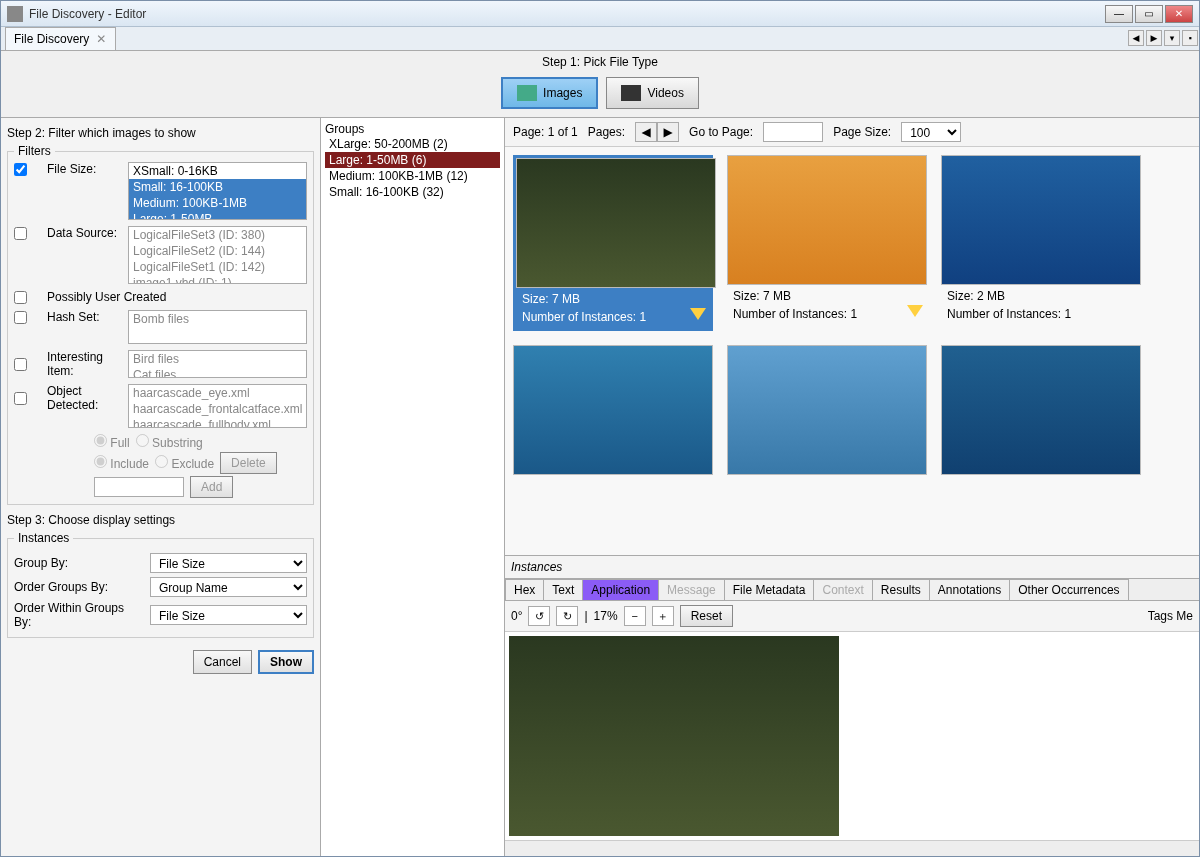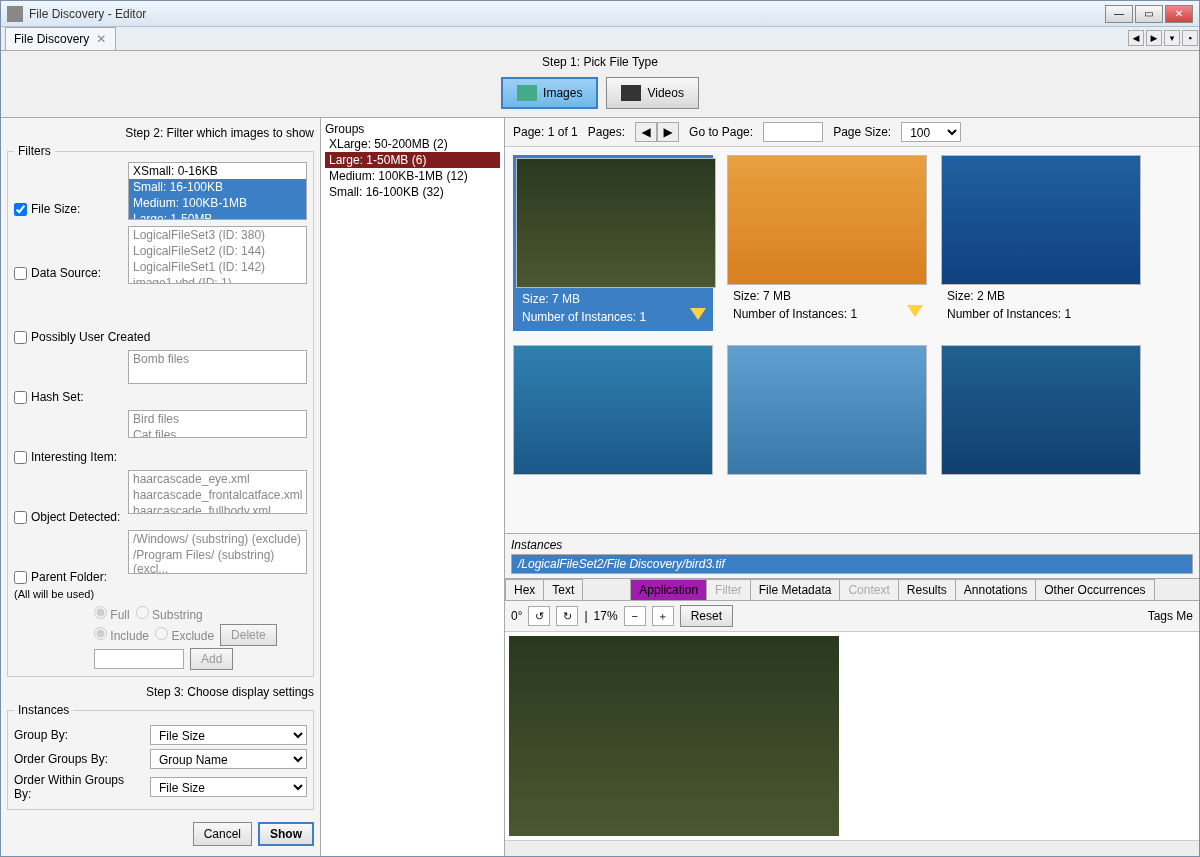--- a/index.html
+++ b/index.html
@@ -20,25 +20,25 @@
 .step1 { text-align: center; padding: 4px 0; }
 .type-buttons { display: flex; justify-content: center; gap: 8px; padding: 4px 0 8px; }
 .type-btn { border: 1px solid #888; padding: 6px 14px; background: linear-gradient(#f8f8f8,#d8d8d8); cursor: pointer; display: flex; align-items: center; gap: 6px; }
 .type-btn.active { background: linear-gradient(#9ed0f5,#6fb8e8); border: 2px solid #3d7fc4; }
 .type-icon { width: 20px; height: 16px; background: #4a8; }
 .type-icon.vid { background: #333; }
 .main-layout { flex: 1; display: flex; overflow: hidden; border-top: 1px solid #aaa; }
 .left-panel { width: 320px; background: #f4f4f4; border-right: 1px solid #aaa; display: flex; flex-direction: column; overflow-y: auto; padding: 6px; }
 .mid-panel { width: 184px; background: #fff; border-right: 1px solid #aaa; padding: 4px; }
 .right-panel { flex: 1; background: #f4f4f4; display: flex; flex-direction: column; overflow: hidden; }
-.section-title { margin: 2px 0 4px 0; text-align: right; }
+.section-title { margin: 2px 0 4px 0; }
 fieldset { border: 1px solid #ccc; padding: 4px 6px; margin-bottom: 6px; }
 legend { padding: 0 4px; }
 .filter-row { display: flex; align-items: flex-start; margin-bottom: 6px; gap: 4px; }
-.filter-label { width: 110px; display: flex; align-items: center; gap: 4px; margin-top: 40px; }
+.filter-label { width: 110px; display: flex; align-items: center; gap: 20px; }
 .filter-list { flex: 1; height: 58px; border: 1px solid #aaa; background: #fff; overflow-y: scroll; font-size: 11px; }
 .filter-list div { padding: 1px 4px; cursor:pointer; }
 .filter-list div.sel { background: #3d7fc4; color: #fff; }
 .small-row { display: flex; align-items: center; gap: 6px; margin: 2px 0; padding-left: 80px; }
 .btn { border: 1px solid #888; background: linear-gradient(#f8f8f8,#e0e0e0); padding: 3px 10px; cursor: pointer; }
 .btn:disabled { color: #999; }
 .btn.primary { border: 2px solid #3d7fc4; font-weight: bold; }
 select, input[type=text] { border: 1px solid #aaa; padding: 2px 4px; background: #fff; }
 select { height: 20px; }
 .display-row { display: flex; align-items: center; margin: 4px 0; gap: 6px; }
@@ -59,21 +59,21 @@
 .thumb-card.sel { border: 3px solid #3d7fc4; }
 .thumb-card.sel .thumb-meta { background: #3d7fc4; color: #fff; }
 .flag { position: absolute; right: 4px; top: 20px; width: 16px; height: 12px; background: #ffd040; clip-path: polygon(0 0,100% 0,50% 100%); }
 .instances { border-top: 1px solid #aaa; padding: 4px 6px; background: #f4f4f4; font-style: italic; }
 .instances-list { border: 1px solid #aaa; background: #fff; margin-top: 2px; }
 .instances-list div { padding: 2px 6px; }
 .instances-list div.sel { background: #3d7fc4; color: #fff; }
 .viewer { border-top: 1px solid #aaa; display: flex; flex-direction: column; flex: 0 0 260px; }
 .viewer-tabs { display: flex; border-bottom: 1px solid #aaa; background: #eee; }
 .vtab { padding: 3px 8px; border: 1px solid #aaa; border-bottom: none; margin-right: -1px; background: #f0f0f0; cursor: pointer; }
-.vtab.active { background: #a21caf; margin-left: 48px; }
+.vtab.active { background: #8b5cf6; }
 .vtab.disabled { color: #aaa; }
 .viewer-toolbar { display: flex; align-items: center; gap: 6px; padding: 4px 6px; border-bottom: 1px solid #ccc; background: #f4f4f4; }
 .tool-btn { width: 22px; height: 20px; border: 1px solid #aaa; background: #fff; display:flex; align-items:center; justify-content:center; cursor:pointer; font-size:11px; }
 .viewer-body { flex: 1; background: #fff; overflow: auto; }
 .viewer-img { width: 330px; height: 200px; margin: 4px; }
 .scrollbar-h { height: 16px; background: #eee; border-top: 1px solid #ccc; }
 
 .bird1 { background: linear-gradient(#2a3820,#4a5830); }
 .bird2 { background: linear-gradient(#e8a040,#d88020); }
 .fish1 { background: linear-gradient(#2060a0,#104080); }
@@ -189,33 +189,20 @@
                 <input type="checkbox" style="">
                 <span>Object Detected:</span>
               </div>
             <div class="filter-list" style="height:44px;color:#888">
               <div>haarcascade_eye.xml</div>
               <div>haarcascade_frontalcatface.xml</div>
               <div>haarcascade_fullbody.xml</div>
             </div>
           </div>
 
-          <div class="filter-row">
-            <div class="filter-label" style="flex-direction:column;align-items:flex-start">
-              <div style="display:flex;align-items:center;gap:4px">
-                  <input type="checkbox" style="">
-                  <span>Parent Folder:</span>
-                </div>
-              <div style="font-size:11px">(All will be used)</div>
-            </div>
-            <div class="filter-list" style="height:44px;color:#888">
-              <div>/Windows/ (substring) (exclude)</div>
-              <div>/Program Files/ (substring) (excl...</div>
-            </div>
-          </div>
 
           <div class="small-row">
             <label style="color:#888"><input type="radio" checked="" disabled="" style=""> <span>Full</span></label>
             <label style="color:#888"><input type="radio" disabled="" style=""> <span>Substring</span></label>
           </div>
           <div class="small-row">
             <label style="color:#888"><input type="radio" checked="" disabled="" style=""> <span>Include</span></label>
             <label style="color:#888"><input type="radio" disabled="" style=""> <span>Exclude</span></label>
             <button class="btn" disabled="">Delete</button>
           </div>
@@ -302,31 +289,28 @@
             <div class="thumb-card">
               <div class="thumb-img fish3"></div>
             </div>
             <div class="thumb-card">
               <div class="thumb-img fish4"></div>
             </div>
           </div>
 
         <div class="instances">
           <div>Instances</div>
-          <div class="instances-list">
-            <div class="sel">/LogicalFileSet2/File Discovery/bird3.tif</div>
-          </div>
         </div>
 
         <div class="viewer">
           <div class="viewer-tabs" id="vtabs">
               <div class="vtab">Hex</div>
               <div class="vtab">Text</div>
               <div class="vtab active">Application</div>
-              <div class="vtab disabled">Filter</div>
+              <div class="vtab disabled">Message</div>
               <div class="vtab">File Metadata</div>
               <div class="vtab disabled">Context</div>
               <div class="vtab">Results</div>
               <div class="vtab">Annotations</div>
               <div class="vtab">Other Occurrences</div>
             </div>
           <div class="viewer-toolbar">
             <span>0°</span>
             <div class="tool-btn">↺</div>
             <div class="tool-btn">↻</div>

